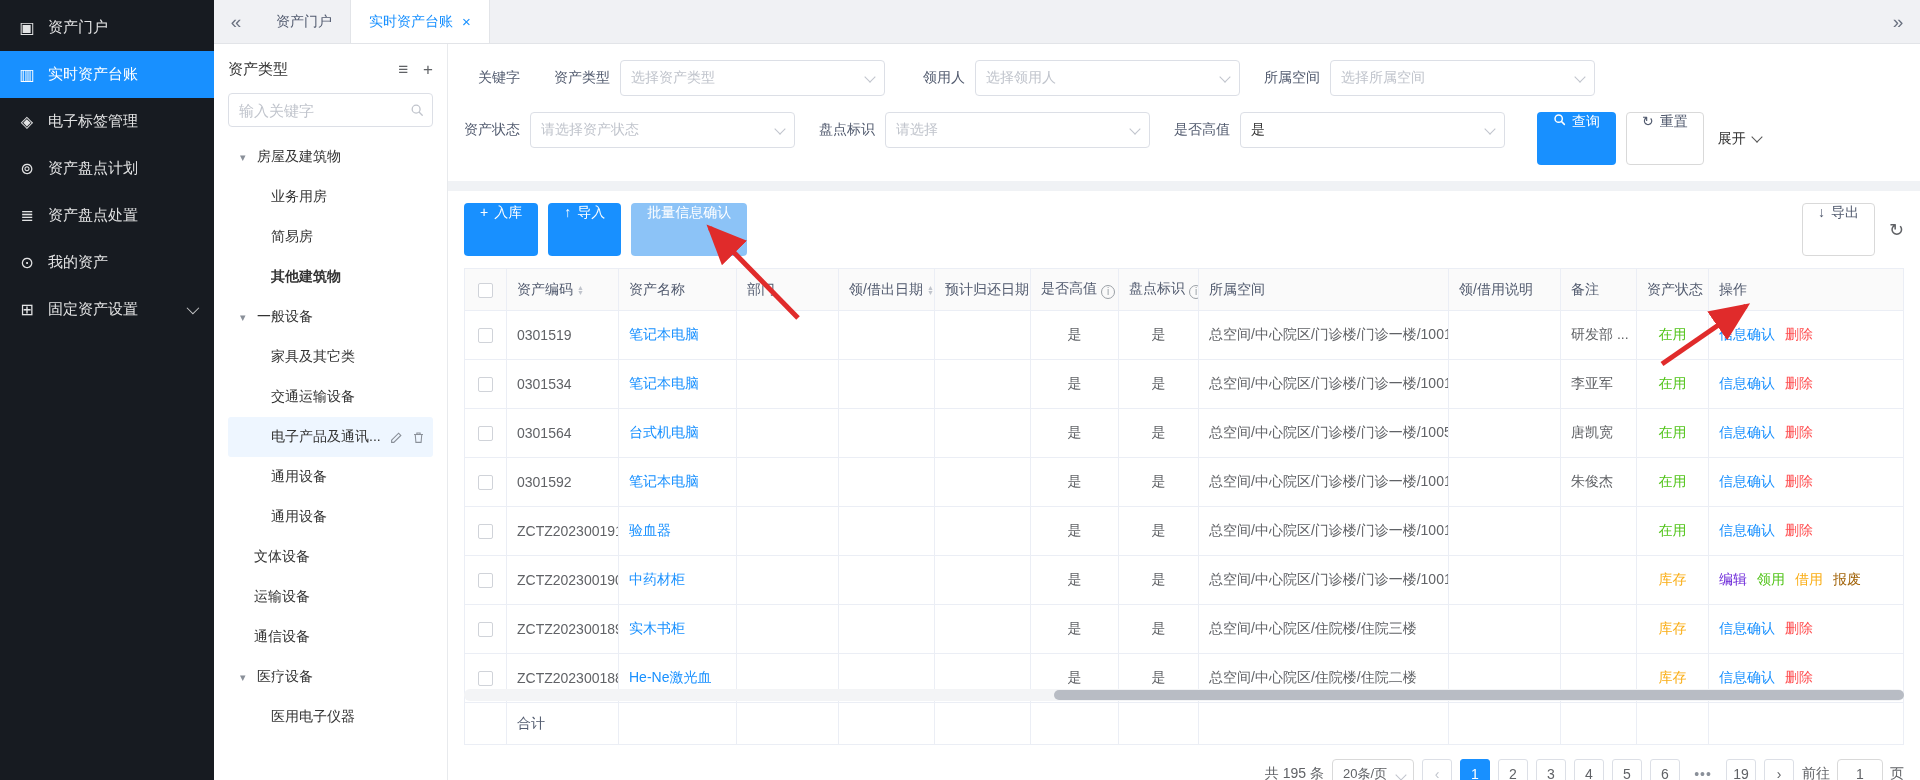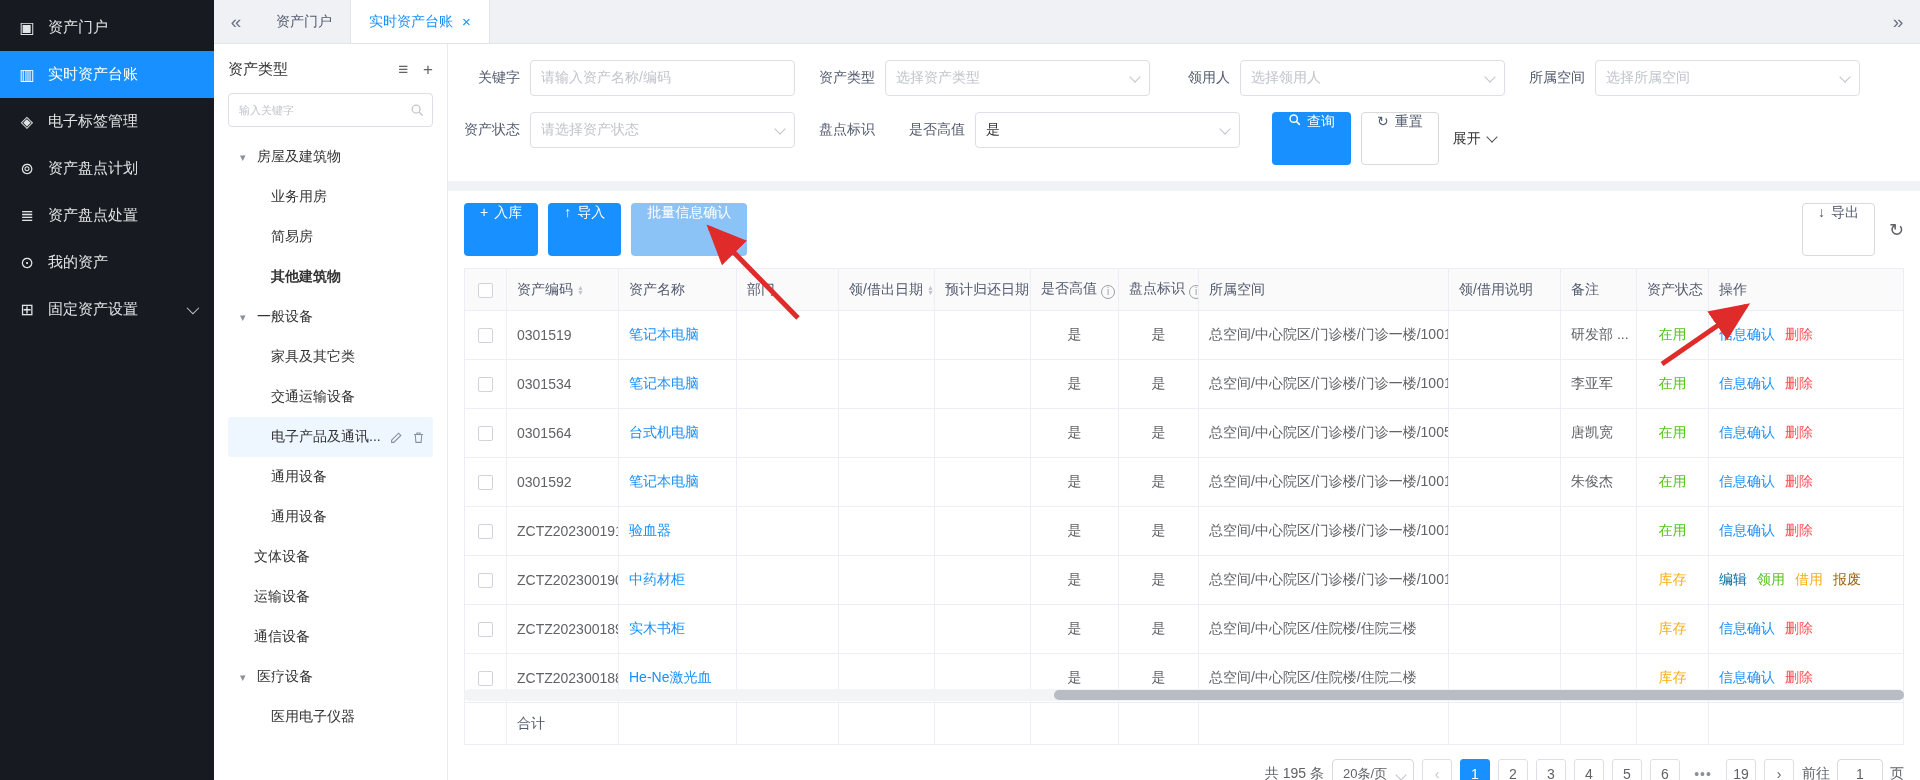--- a/index.html
+++ b/index.html
@@ -37,21 +37,21 @@
 
   
   .tree-panel { width:234px; background:#fff; border-right:1px solid #e8eaed;
     padding:16px 14px; overflow:hidden; flex-shrink:0; }
   .tree-head { display:flex; align-items:center; }
   .tree-title { font-size:15px; color:#333; }
   .tree-head-icons { margin-left:auto; display:flex; gap:15px; color:#606266; font-size:17px; }
   .tree-head-icons span { cursor:pointer; line-height:1; }
   .tree-search { margin-top:14px; position:relative; }
   .tree-search input { width:100%; height:34px; border:1px solid #dcdfe6; border-radius:4px;
-    padding:0 30px 0 10px; font-size:11px; color:#333; outline:none; font-family:Liberation Sans, sans-serif; }
+    padding:0 30px 0 10px; font-size:15px; color:#333; outline:none; font-family:Liberation Sans, sans-serif; }
   .tree-search input::placeholder { color:#c0c4cc; }
   .tree-search .search-ic { position:absolute; right:9px; top:10px; color:#c0c4cc; line-height:0; }
   .tree-list { margin-top:10px; }
   .tree-node { height:40px; display:flex; align-items:center; font-size:14px; color:#333;
     cursor:pointer; border-radius:3px; padding-right:8px; }
   .tree-node.selected { background:#eef6ff; }
   .tree-caret { width:17px; color:#8a9099; font-size:11px; flex-shrink:0; }
   .tree-label { white-space:nowrap; overflow:hidden; text-overflow:ellipsis; }
   .tree-actions { margin-left:auto; display:flex; gap:9px; color:#8a9099; align-items:center; }
   .tree-actions span { line-height:0; cursor:pointer; }
@@ -267,23 +267,20 @@
             </div>
           </div>
       </div>
 
       <div class="main">
         <div class="filter-card">
           <div class="f-row">
             <div class="f-fields">
                 <div class="f-group">
                   <label class="f-label">关键字</label>
-                  <div class="f-control">
-                    <span class="f-placeholder">请输入资产名称/编码</span>
-                  </div>
                 </div>
                 <div class="f-group">
                   <label class="f-label">资产类型</label>
                   <div class="f-control">
                     <span class="f-placeholder">选择资产类型</span>
                     <span class="chev sel-chev"></span>
                   </div>
                 </div>
                 <div class="f-group">
                   <label class="f-label">领用人</label>
@@ -305,20 +302,24 @@
             <div class="f-fields">
                 <div class="f-group">
                   <label class="f-label">资产状态</label>
                   <div class="f-control">
                     <span class="f-placeholder">请选择资产状态</span>
                     <span class="chev sel-chev"></span>
                   </div>
                 </div>
                 <div class="f-group">
                   <label class="f-label">盘点标识</label>
+                  <div class="f-control">
+                    <span class="f-placeholder">请选择</span>
+                    <span class="chev sel-chev"></span>
+                  </div>
                 </div>
                 <div class="f-group">
                   <label class="f-label">是否高值</label>
                   <div class="f-control">
                     <span class="f-value">是</span>
                     <span class="chev sel-chev"></span>
                   </div>
                 </div>
               </div>
             <div class="f-buttons">
@@ -489,21 +490,21 @@
                     <td><span class="cell-link">中药材柜</span></td>
                     <td></td>
                     <td></td>
                     <td></td>
                     <td class="center">是</td>
                     <td class="center">是</td>
                     <td>总空间/中心院区/门诊楼/门诊一楼/1001</td>
                     <td></td>
                     <td></td>
                     <td class="center"><span style="color: rgb(250, 173, 20);">库存</span></td>
-                    <td><span class="action-link" style="color: #0369a1;">编辑</span><span class="action-link" style="color: rgb(82, 196, 26);">领用</span><span class="action-link" style="color: rgb(250, 173, 20);">借用</span><span class="action-link" style="color: #a16207;">报废</span></td>
+                    <td><span class="action-link" style="color: #6d28d9;">编辑</span><span class="action-link" style="color: rgb(82, 196, 26);">领用</span><span class="action-link" style="color: rgb(250, 173, 20);">借用</span><span class="action-link" style="color: #a16207;">报废</span></td>
                   </tr>
                   <tr>
                     <td class="center"><span class="checkbox"></span></td>
                     <td>ZCTZ202300189</td>
                     <td><span class="cell-link">实木书柜</span></td>
                     <td></td>
                     <td></td>
                     <td></td>
                     <td class="center">是</td>
                     <td class="center">是</td>

